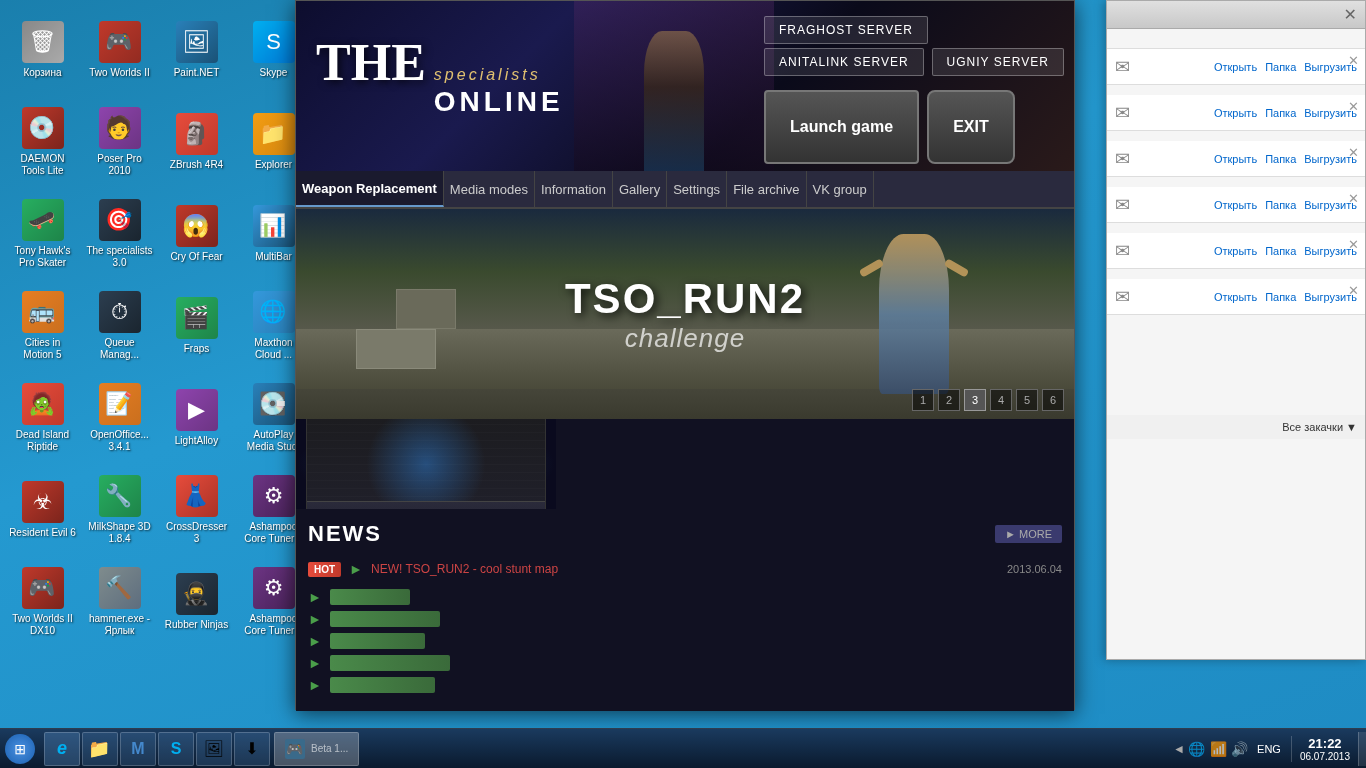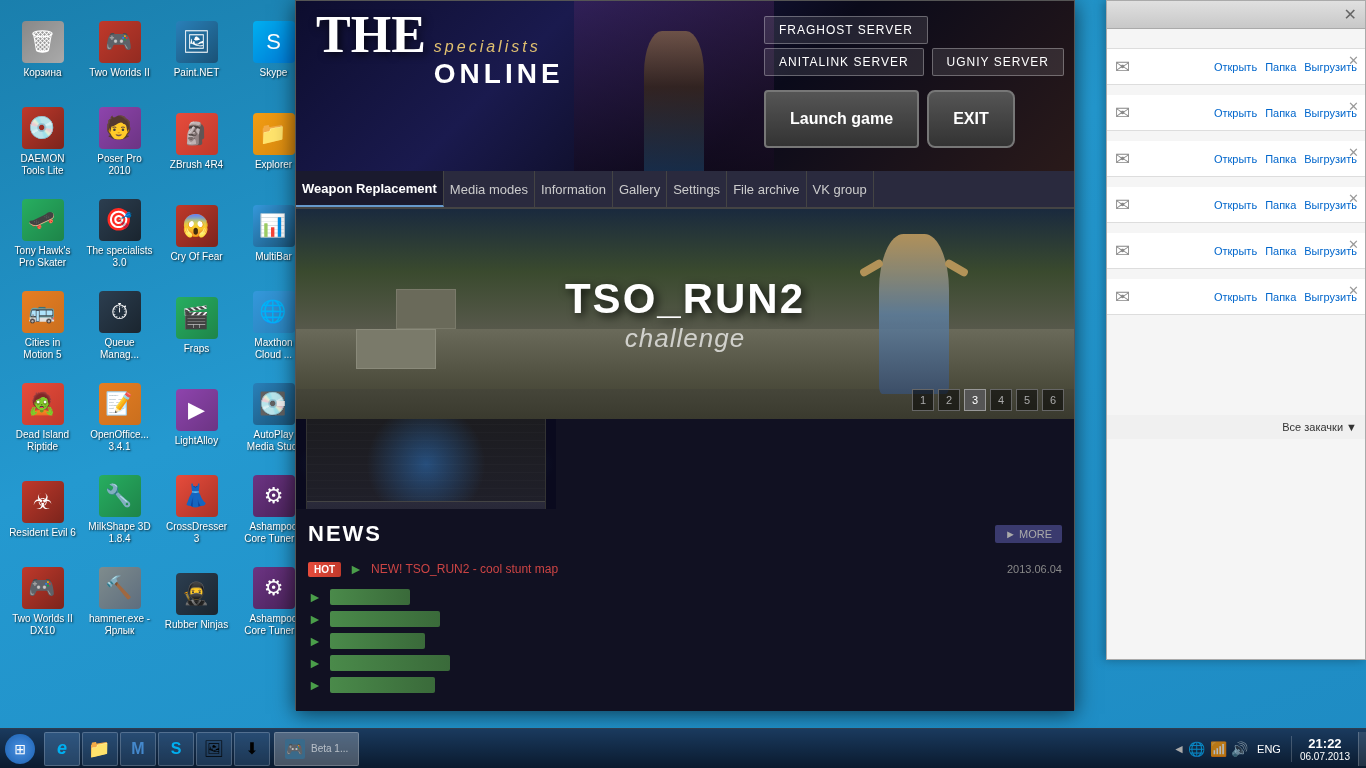--- a/index.html
+++ b/index.html
@@ -121,21 +121,21 @@
       height: 100%;
       background: linear-gradient(135deg, #0d0d2e 0%, #1a1a4e 30%, #0a0a1a 60%, #2a1a1a 100%);
       position: relative;
       display: flex;
       align-items: center;
     }
 
     .header-logo {
       position: absolute;
       left: 20px;
-      top: 8px;
+      top: 36px;
     }
 
     .logo-the {
       font-size: 52px;
       font-weight: 900;
       color: white;
       font-family: Georgia, serif;
       text-shadow: 2px 2px 8px rgba(0,0,0,0.8);
       line-height: 1;
     }
@@ -198,21 +198,21 @@
     .action-buttons {
       display: flex;
       gap: 8px;
       margin-top: 10px;
     }
 
     .launch-btn {
       background: linear-gradient(to bottom, #555, #333);
       border: 2px solid #777;
       color: white;
-      padding: 18px 24px;
+      padding: 26px 24px;
       font-size: 16px;
       font-weight: bold;
       cursor: pointer;
       border-radius: 4px;
     }
 
     .exit-btn {
       background: linear-gradient(to bottom, #555, #333);
       border: 2px solid #777;
       color: white;

